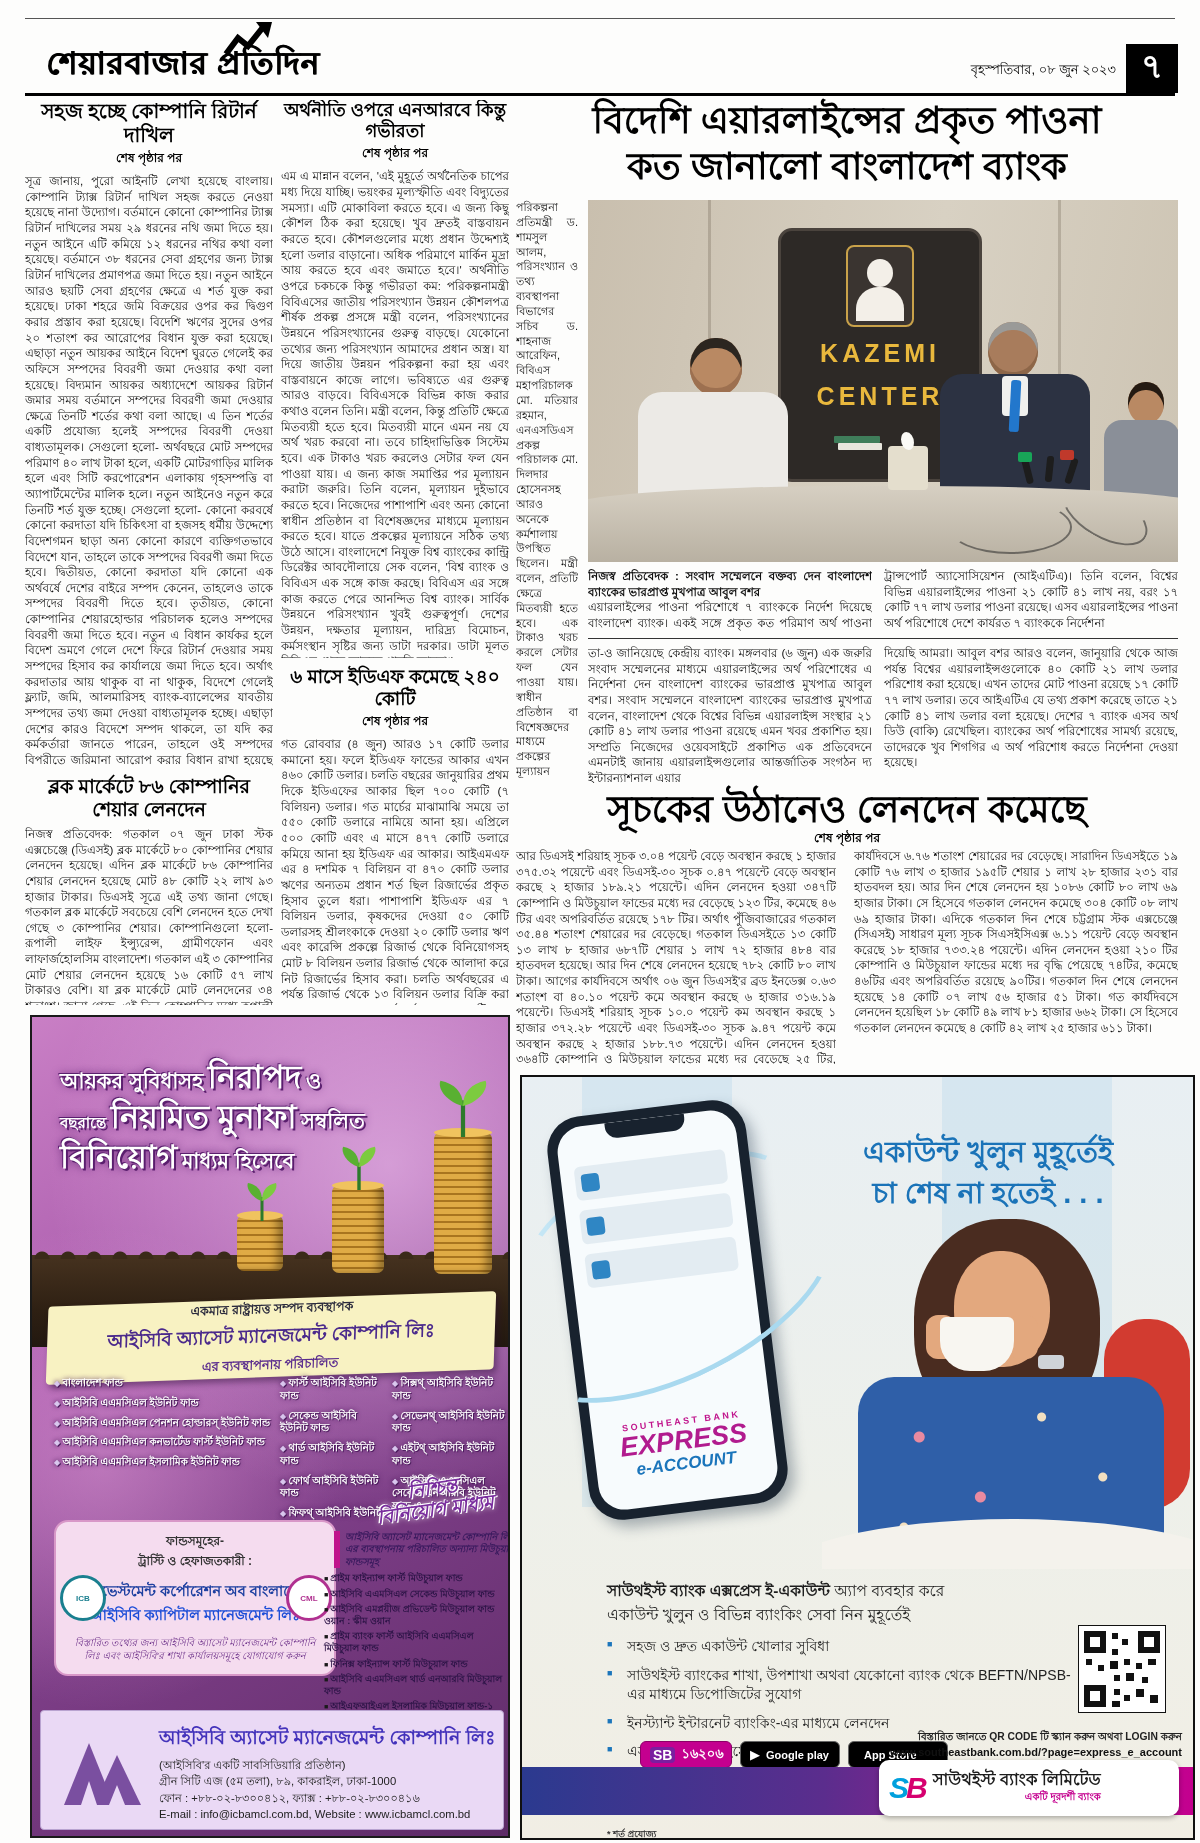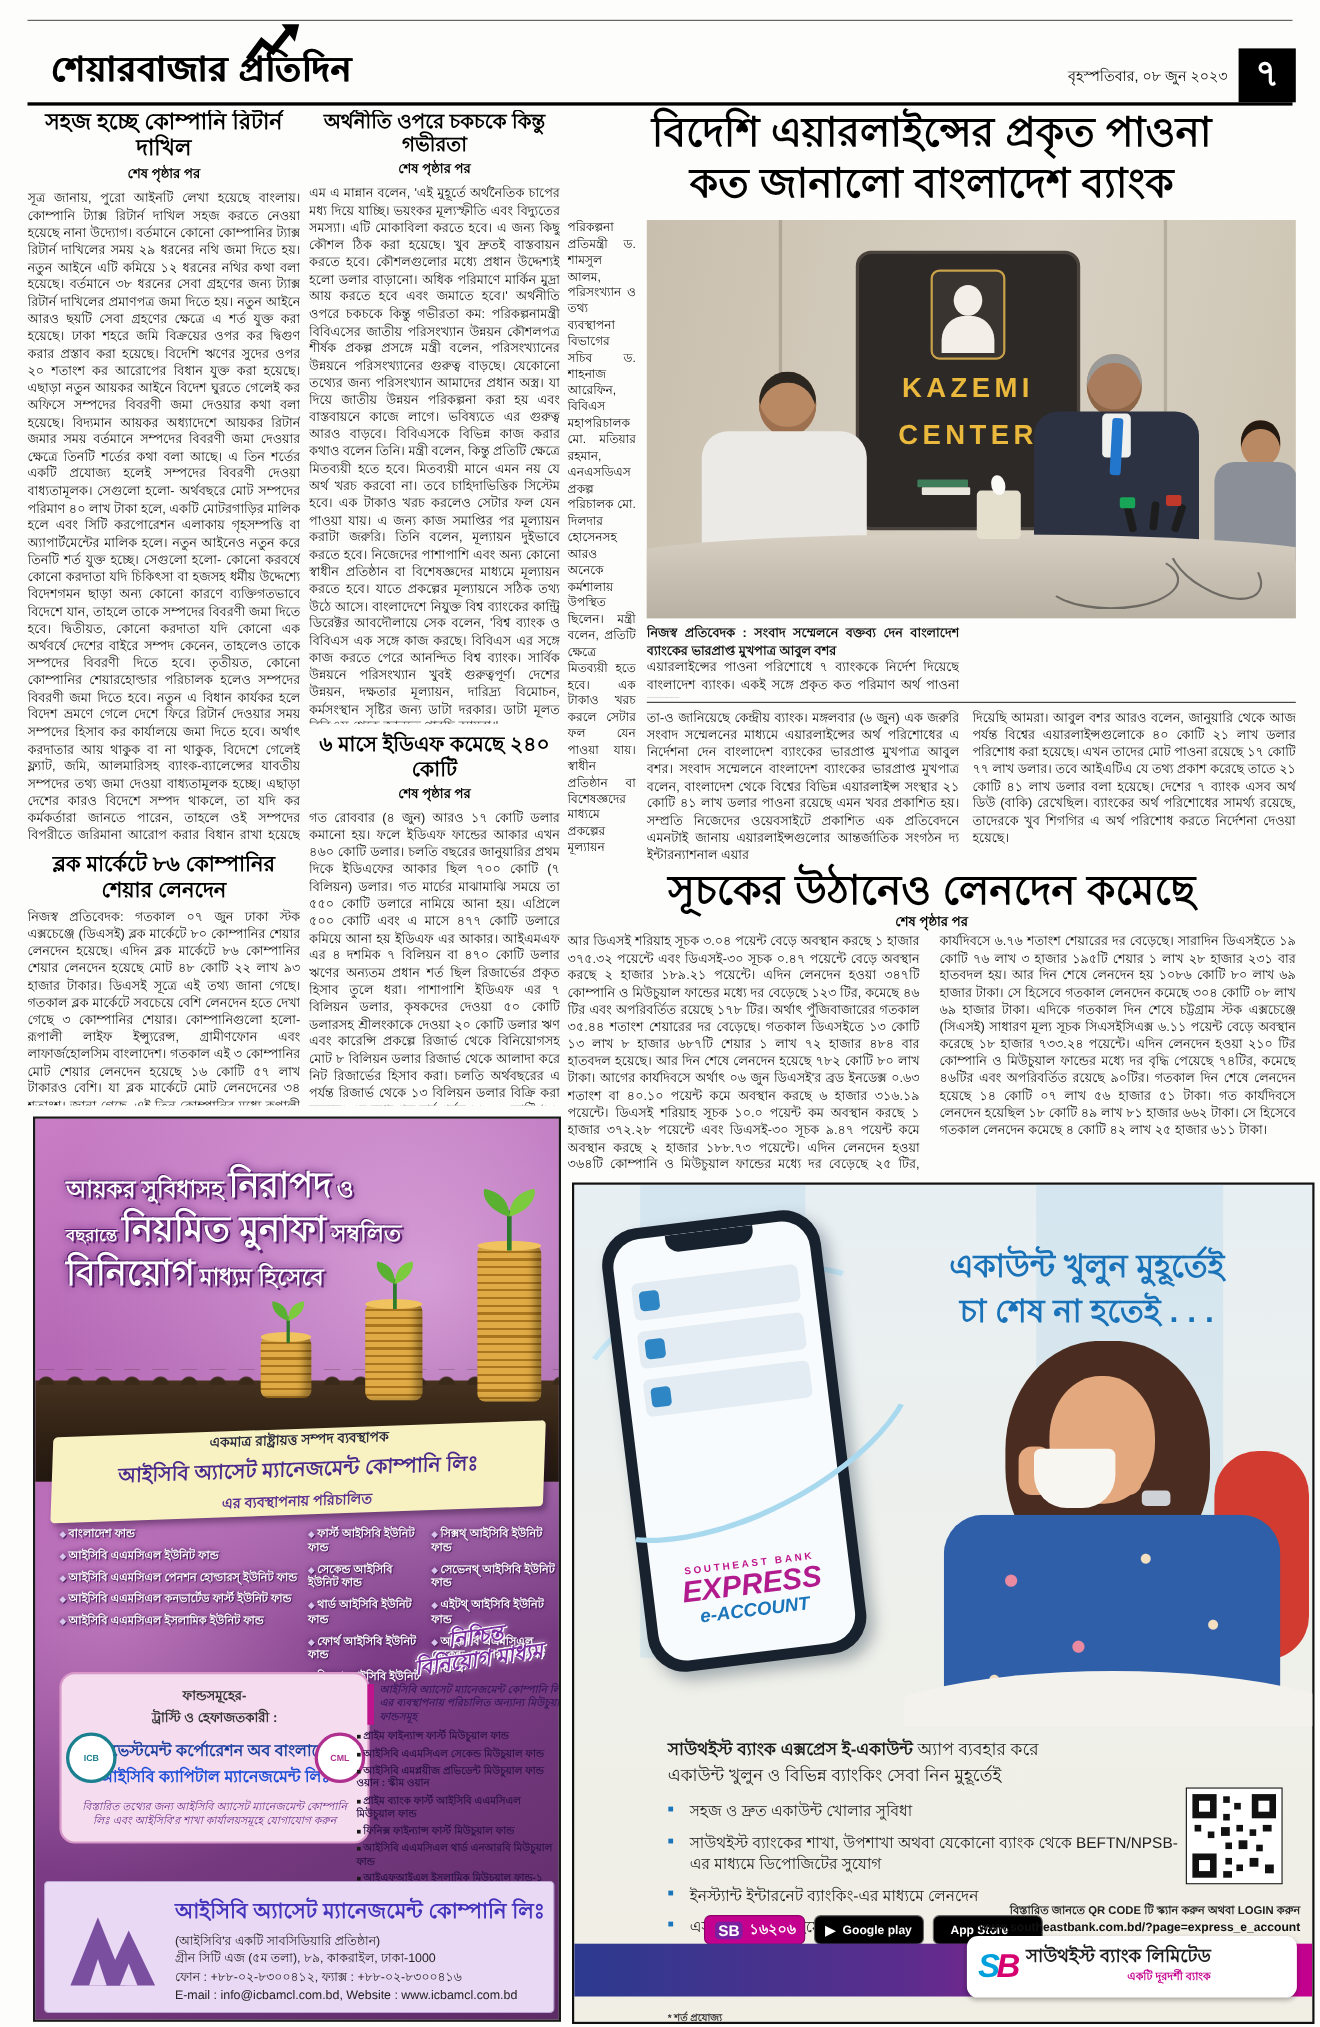--- a/index.html
+++ b/index.html
@@ -88,21 +88,21 @@
       box-shadow:inset -6px 0 8px rgba(0,0,0,.35);}
   .coin-stack:after{content:"";position:absolute;left:0;top:-4px;width:100%;height:9px;border-radius:50%;
       background:#f0c35e;}
   .sprout{position:absolute;}
   #icb-banner{left:15px;top:282px;width:448px;height:78px;background:#f8f2c2;border-radius:4px;
       transform:rotate(-2deg) skewX(-4deg);box-shadow:3px 4px 6px rgba(40,10,50,.45);
       display:flex;flex-direction:column;justify-content:center;text-align:center;}
   #icb-banner .b1{font-size:12.5px;font-weight:700;color:#2b2b3d;}
   #icb-banner .b2{font-size:18.5px;font-weight:800;color:#4b2a8c;margin:2px 0;}
   #icb-banner .b3{font-size:13px;font-weight:700;color:#5b2d8e;}
-  .fund-col{position:absolute;top:372px;}
+  .fund-col{position:absolute;top:360px;}
   .fund-col div{font-size:10.2px;font-weight:700;color:#fff;margin-bottom:7px;line-height:1.25;
       text-shadow:0 0 5px #4b1c5c,1px 1px 0 #4b1c5c;}
   .fund-col div:before{content:"◆ ";font-size:8px;color:#d9c7ee;}
   #fund-col1{left:22px;width:218px;}
   #fund-col2{left:248px;width:104px;}
   #fund-col3{left:360px;width:114px;}
   #icb-script{left:332px;top:462px;width:140px;transform:rotate(-8deg);font-style:italic;
       font-weight:800;font-size:19px;color:#7a2e9e;line-height:1.1;text-align:center;
       text-shadow:1px 1px 0 #fff,-1px -1px 0 #fff,0 0 6px #fff;}
   #other-funds-header{left:302px;top:514px;width:172px;font-size:9.6px;font-style:italic;font-weight:700;
@@ -213,21 +213,21 @@
 
   <div class="abs news-col" id="col1">
     <div class="col-title" style="font-size:20px;">সহজ হচ্ছে কোম্পানি রিটার্ন দাখিল</div>
     <div class="dateline">শেষ পৃষ্ঠার পর</div>
     <div class="body-text" style="height:595px;overflow:hidden;">সূত্র জানায়, পুরো আইনটি লেখা হয়েছে বাংলায়। কোম্পানি ট্যাক্স রিটার্ন দাখিল সহজ করতে নেওয়া হয়েছে নানা উদ্যোগ। বর্তমানে কোনো কোম্পানির ট্যাক্স রিটার্ন দাখিলের সময় ২৯ ধরনের নথি জমা দিতে হয়। নতুন আইনে এটি কমিয়ে ১২ ধরনের নথির কথা বলা হয়েছে। বর্তমানে ৩৮ ধরনের সেবা গ্রহণের জন্য ট্যাক্স রিটার্ন দাখিলের প্রমাণপত্র জমা দিতে হয়। নতুন আইনে আরও ছয়টি সেবা গ্রহণের ক্ষেত্রে এ শর্ত যুক্ত করা হয়েছে। ঢাকা শহরে জমি বিক্রয়ের ওপর কর দ্বিগুণ করার প্রস্তাব করা হয়েছে। বিদেশি ঋণের সুদের ওপর ২০ শতাংশ কর আরোপের বিধান যুক্ত করা হয়েছে। এছাড়া নতুন আয়কর আইনে বিদেশ ঘুরতে গেলেই কর অফিসে সম্পদের বিবরণী জমা দেওয়ার কথা বলা হয়েছে। বিদ্যমান আয়কর অধ্যাদেশে আয়কর রিটার্ন জমার সময় বর্তমানে সম্পদের বিবরণী জমা দেওয়ার ক্ষেত্রে তিনটি শর্তের কথা বলা আছে। এ তিন শর্তের একটি প্রযোজ্য হলেই সম্পদের বিবরণী দেওয়া বাধ্যতামূলক। সেগুলো হলো- অর্থবছরে মোট সম্পদের পরিমাণ ৪০ লাখ টাকা হলে, একটি মোটরগাড়ির মালিক হলে এবং সিটি করপোরেশন এলাকায় গৃহসম্পত্তি বা অ্যাপার্টমেন্টের মালিক হলে। নতুন আইনেও নতুন করে তিনটি শর্ত যুক্ত হচ্ছে। সেগুলো হলো- কোনো করবর্ষে কোনো করদাতা যদি চিকিৎসা বা হজসহ ধর্মীয় উদ্দেশ্যে বিদেশগমন ছাড়া অন্য কোনো কারণে ব্যক্তিগতভাবে বিদেশে যান, তাহলে তাকে সম্পদের বিবরণী জমা দিতে হবে। দ্বিতীয়ত, কোনো করদাতা যদি কোনো এক অর্থবর্ষে দেশের বাইরে সম্পদ কেনেন, তাহলেও তাকে সম্পদের বিবরণী দিতে হবে। তৃতীয়ত, কোনো কোম্পানির শেয়ারহোল্ডার পরিচালক হলেও সম্পদের বিবরণী জমা দিতে হবে। নতুন এ বিধান কার্যকর হলে বিদেশ ভ্রমণে গেলে দেশে ফিরে রিটার্ন দেওয়ার সময় সম্পদের হিসাব কর কার্যালয়ে জমা দিতে হবে। অর্থাৎ করদাতার আয় থাকুক বা না থাকুক, বিদেশে গেলেই ফ্ল্যাট, জমি, আলমারিসহ ব্যাংক-ব্যালেন্সের যাবতীয় সম্পদের তথ্য জমা দেওয়া বাধ্যতামূলক হচ্ছে। এছাড়া দেশের কারও বিদেশে সম্পদ থাকলে, তা যদি কর কর্মকর্তারা জানতে পারেন, তাহলে ওই সম্পদের বিপরীতে জরিমানা আরোপ করার বিধান রাখা হয়েছে নতুন আইনে। নতুন আইনে কর কর্মকর্তাদের কর 'স্বেচ্ছাক্ষমতা'ও কমানো হয়েছে। আগে প্রায় ২০টি ক্ষেত্রে কর্মকর্তারা স্বেচ্ছায় সিদ্ধান্ত নিতে পারতেন, সেগুলো আয়কর নির্ধারণ করতে পারবেন না। নতুন আইনে আয়কর নির্ধারণে গাণিতিক পদ্ধতি (ফর্মুলা) দেওয়া হয়েছে। এ পদ্ধতি অনুযায়ী নির্ধারণ করতে হবে। কর্মকর্তারা ইচ্ছামতো আয়কর বাড়াতে বা কমাতে পারবেন না। নাম প্রকাশ না করার শর্তে এনবিআরের একজন কর্মকর্তা জানান, কর-জিডিপির অনুপাত বাড়াতে ও আইএমএফের শর্ত পূরণে এসব পরিবর্তন আনা হয়েছে। নতুন আইনের খসড়া প্রণয়নের পর সরকারি-বেসরকারি খাতের সমন্বয়ে একটি মূল্যায়ন কমিটি করা হয়। দীর্ঘ পর্যালোচনার পর ১০৮ সুপারিশ করে কমিটি। এসব সুপারিশ আমলে নিয়ে আইনটিতে প্রয়োজনীয় সংশোধন আনা হয়েছে।</div>
     <div class="col-title" style="font-size:19px;margin-top:8px;">ব্লক মার্কেটে ৮৬ কোম্পানির শেয়ার লেনদেন</div>
     <div class="body-text" style="margin-top:5px;height:215px;overflow:hidden;">নিজস্ব প্রতিবেদক: গতকাল ০৭ জুন ঢাকা স্টক এক্সচেঞ্জে (ডিএসই) ব্লক মার্কেটে ৮০ কোম্পানির শেয়ার লেনদেন হয়েছে। এদিন ব্লক মার্কেটে ৮৬ কোম্পানির শেয়ার লেনদেন হয়েছে মোট ৪৮ কোটি ২২ লাখ ৯৩ হাজার টাকার। ডিএসই সূত্রে এই তথ্য জানা গেছে। গতকাল ব্লক মার্কেটে সবচেয়ে বেশি লেনদেন হতে দেখা গেছে ৩ কোম্পানির শেয়ার। কোম্পানিগুলো হলো- রূপালী লাইফ ইন্স্যুরেন্স, গ্রামীণফোন এবং লাফার্জহোলসিম বাংলাদেশ। গতকাল এই ৩ কোম্পানির মোট শেয়ার লেনদেন হয়েছে ১৬ কোটি ৫৭ লাখ টাকারও বেশি। যা ব্লক মার্কেটে মোট লেনদেনের ৩৪ শতাংশ। জানা গেছে, এই তিন কোম্পানির মধ্যে রূপালী লাইফ ইন্স্যুরেন্সের ৬ কোটি ৮৪ লাখ ২০ হাজার, গ্রামীণফোনের ৫ কোটি ৬৫ লাখ হাজার এবং লাফার্জহোলসিম বাংলাদেশের ৪ কোটি ৭ লাখ হাজার টাকার শেয়ার লেনদেন হয়েছে। এছাড়া, ব্লক মার্কেটের গুরুত্বপূর্ণ লেনদেনে অংশ নেওয়া অন্যান্য কোম্পানিগুলোর মধ্যে তাকাফুল ইসলামী ইন্স্যুরেন্সের ৩ কোটি ৭৬ লাখ ৫৮ লাখ, এ্যাসোসিয়েটেড অক্সিজেনের ২ কোটি ৭১ লাখ ৭১ হাজার, প্রগতি লাইফ ইন্স্যুরেন্সের ২ কোটি ২৮ লাখ ৭০ হাজার, লুব-রেফ বাংলাদেশের ১ কোটি ৯৪ লাখ ৩৩ হাজার, অলিম্পিক ইন্ডাস্ট্রিজের ১ কোটি ৫০ লাখ, আলিফ ইন্ডাস্ট্রিজের ১ কোটি ২২ লাখ ৮০ হাজার এবং আরডি ফুডের ১ কোটি ২০ লাখ ৪৩ হাজার টাকার শেয়ার লেনদেন হয়েছে।</div>
   </div>
 
   <div class="abs news-col" id="col2">
-    <div class="col-title" style="font-size:18px;">অর্থনীতি ওপরে চকচকে কিন্তু গভীরতা</div>
+    <div class="col-title" style="font-size:18px;">অর্থনীতি ওপরে এনআরবে কিন্তু গভীরতা</div>
     <div class="dateline">শেষ পৃষ্ঠার পর</div>
     <div class="body-text" style="height:490px;overflow:hidden;">এম এ মান্নান বলেন, 'এই মুহূর্তে অর্থনৈতিক চাপের মধ্য দিয়ে যাচ্ছি। ভয়ংকর মূল্যস্ফীতি এবং বিদ্যুতের সমস্যা। এটি মোকাবিলা করতে হবে। এ জন্য কিছু কৌশল ঠিক করা হয়েছে। খুব দ্রুতই বাস্তবায়ন করতে হবে। কৌশলগুলোর মধ্যে প্রধান উদ্দেশ্যই হলো ডলার বাড়ানো। অধিক পরিমাণে মার্কিন মুদ্রা আয় করতে হবে এবং জমাতে হবে।' অর্থনীতি ওপরে চকচকে কিন্তু গভীরতা কম: পরিকল্পনামন্ত্রী বিবিএসের জাতীয় পরিসংখ্যান উন্নয়ন কৌশলপত্র শীর্ষক প্রকল্প প্রসঙ্গে মন্ত্রী বলেন, পরিসংখ্যানের উন্নয়নে পরিসংখ্যানের গুরুত্ব বাড়ছে। যেকোনো তথ্যের জন্য পরিসংখ্যান আমাদের প্রধান অস্ত্র। যা দিয়ে জাতীয় উন্নয়ন পরিকল্পনা করা হয় এবং বাস্তবায়নে কাজে লাগে। ভবিষ্যতে এর গুরুত্ব আরও বাড়বে। বিবিএসকে বিভিন্ন কাজ করার কথাও বলেন তিনি। মন্ত্রী বলেন, কিন্তু প্রতিটি ক্ষেত্রে মিতব্যয়ী হতে হবে। মিতব্যয়ী মানে এমন নয় যে অর্থ খরচ করবো না। তবে চাহিদাভিত্তিক সিস্টেম হবে। এক টাকাও খরচ করলেও সেটার ফল যেন পাওয়া যায়। এ জন্য কাজ সমাপ্তির পর মূল্যায়ন করাটা জরুরি। তিনি বলেন, মূল্যায়ন দুইভাবে করতে হবে। নিজেদের পাশাপাশি এবং অন্য কোনো স্বাধীন প্রতিষ্ঠান বা বিশেষজ্ঞদের মাধ্যমে মূল্যায়ন করতে হবে। যাতে প্রকল্পের মূল্যায়নে সঠিক তথ্য উঠে আসে। বাংলাদেশে নিযুক্ত বিশ্ব ব্যাংকের কান্ট্রি ডিরেক্টর আবদৌলায়ে সেক বলেন, 'বিশ্ব ব্যাংক ও বিবিএস এক সঙ্গে কাজ করছে। বিবিএস এর সঙ্গে কাজ করতে পেরে আনন্দিত বিশ্ব ব্যাংক। সার্বিক উন্নয়নে পরিসংখ্যান খুবই গুরুত্বপূর্ণ। দেশের উন্নয়ন, দক্ষতার মূল্যায়ন, দারিদ্র্য বিমোচন, কর্মসংস্থান সৃষ্টির জন্য ডাটা দরকার। ডাটা মূলত বিবিএস থেকে জানতে পারছি আমরা।'</div>
     <div class="col-title" style="font-size:18.5px;margin-top:8px;">৬ মাসে ইডিএফ কমেছে ২৪০ কোটি</div>
     <div class="dateline">শেষ পৃষ্ঠার পর</div>
     <div class="body-text" style="height:300px;overflow:hidden;">গত রোববার (৪ জুন) আরও ১৭ কোটি ডলার কমানো হয়। ফলে ইডিএফ ফান্ডের আকার এখন ৪৬০ কোটি ডলার। চলতি বছরের জানুয়ারির প্রথম দিকে ইডিএফের আকার ছিল ৭০০ কোটি (৭ বিলিয়ন) ডলার। গত মার্চের মাঝামাঝি সময়ে তা ৫৫০ কোটি ডলারে নামিয়ে আনা হয়। এপ্রিলে ৫০০ কোটি এবং এ মাসে ৪৭৭ কোটি ডলারে কমিয়ে আনা হয় ইডিএফ এর আকার। আইএমএফ এর ৪ দশমিক ৭ বিলিয়ন বা ৪৭০ কোটি ডলার ঋণের অন্যতম প্রধান শর্ত ছিল রিজার্ভের প্রকৃত হিসাব তুলে ধরা। পাশাপাশি ইডিএফ এর ৭ বিলিয়ন ডলার, কৃষকদের দেওয়া ৫০ কোটি ডলারসহ শ্রীলংকাকে দেওয়া ২০ কোটি ডলার ঋণ এবং কারেন্সি প্রকল্পে রিজার্ভ থেকে বিনিয়োগসহ মোট ৮ বিলিয়ন ডলার রিজার্ভ থেকে আলাদা করে নিট রিজার্ভের হিসাব করা। চলতি অর্থবছরের এ পর্যন্ত রিজার্ভ থেকে ১৩ বিলিয়ন ডলার বিক্রি করা হয়েছে। এর মধ্যে গত মার্চ পর্যন্ত ১১০০ কোটি (১১ বিলিয়ন) ডলার বিক্রি হয়েছে। আর এপ্রিল থেকে ৫ জুন পর্যন্ত সময়ে বিক্রি করা হয়েছে আরও দুই বিলিয়ন ডলার। সোমবার দেশের বৈদেশিক মুদ্রার রিজার্ভ কমে ২৯ দশমিক ৮৮ বিলিয়ন ডলারে দাঁড়িয়েছে। শিগগির আইএমএফের বিপিএম-৬ ম্যানুয়াল অনুযায়ী, রিজার্ভের হিসাব করতে হবে বাংলাদেশ ব্যাংককে। এক্ষেত্রে ইডিএফসহ বিভিন্ন তহবিল ও প্রকল্পে দেওয়া ঋণ রিজার্ভে দেখানো যাবে না।</div>
   </div>
 
   <div class="abs" id="right-region">
     <div class="abs" id="airlines-headline">
       <div>বিদেশি এয়ারলাইন্সের প্রকৃত পাওনা</div>
@@ -273,20 +273,21 @@
       <div class="mic-flag" style="left:430px;top:252px;background:#18a558;"></div>
       <div class="mic-flag" style="left:472px;top:250px;background:#c0392b;"></div>
       <div class="wire" style="left:360px;top:300px;width:120px;height:50px;"></div>
       <div class="wire" style="left:470px;top:290px;width:90px;height:44px;transform:rotate(30deg);"></div>
     </div>
 
     <div class="abs" id="photo-caption-col">
       <div id="caption-text">নিজস্ব প্রতিবেদক : সংবাদ সম্মেলনে বক্তব্য দেন বাংলাদেশ ব্যাংকের ভারপ্রাপ্ত মুখপাত্র আবুল বশর</div>
       <div class="body-text">এয়ারলাইন্সের পাওনা পরিশোধে ৭ ব্যাংককে নির্দেশ দিয়েছে বাংলাদেশ ব্যাংক। একই সঙ্গে প্রকৃত কত পরিমাণ অর্থ পাওনা রয়েছে</div>
     </div>
+    <div class="abs body-text" id="air-col2-top">ট্রান্সপোর্ট অ্যাসোসিয়েশন (আইএটিএ)। তিনি বলেন, বিশ্বের বিভিন্ন এয়ারলাইন্সের পাওনা ২১ কোটি ৪১ লাখ নয়, বরং ১৭ কোটি ৭৭ লাখ ডলার পাওনা রয়েছে। এসব এয়ারলাইন্সের পাওনা অর্থ পরিশোধে দেশে কার্যরত ৭ ব্যাংককে নির্দেশনা</div>
     <div class="abs" id="mid-rule"></div>
     <div class="abs body-text" id="air-col1-bottom">তা-ও জানিয়েছে কেন্দ্রীয় ব্যাংক। মঙ্গলবার (৬ জুন) এক জরুরি সংবাদ সম্মেলনের মাধ্যমে এয়ারলাইন্সের অর্থ পরিশোধের এ নির্দেশনা দেন বাংলাদেশ ব্যাংকের ভারপ্রাপ্ত মুখপাত্র আবুল বশর। সংবাদ সম্মেলনে বাংলাদেশ ব্যাংকের ভারপ্রাপ্ত মুখপাত্র বলেন, বাংলাদেশ থেকে বিশ্বের বিভিন্ন এয়ারলাইন্স সংস্থার ২১ কোটি ৪১ লাখ ডলার পাওনা রয়েছে এমন খবর প্রকাশিত হয়। সম্প্রতি নিজেদের ওয়েবসাইটে প্রকাশিত এক প্রতিবেদনে এমনটাই জানায় এয়ারলাইন্সগুলোর আন্তর্জাতিক সংগঠন দ্য ইন্টারন্যাশনাল এয়ার</div>
     <div class="abs body-text" id="air-col2-bottom">দিয়েছি আমরা। আবুল বশর আরও বলেন, জানুয়ারি থেকে আজ পর্যন্ত বিশ্বের এয়ারলাইন্সগুলোকে ৪০ কোটি ২১ লাখ ডলার পরিশোধ করা হয়েছে। এখন তাদের মোট পাওনা রয়েছে ১৭ কোটি ৭৭ লাখ ডলার। তবে আইএটিএ যে তথ্য প্রকাশ করেছে তাতে ২১ কোটি ৪১ লাখ ডলার বলা হয়েছে। দেশের ৭ ব্যাংক এসব অর্থ ডিউ (বাকি) রেখেছিল। ব্যাংকের অর্থ পরিশোধের সামর্থ্য রয়েছে, তাদেরকে খুব শিগগির এ অর্থ পরিশোধ করতে নির্দেশনা দেওয়া হয়েছে।</div>
 
     <div class="abs col-title" id="index-headline">সূচকের উঠানেও লেনদেন কমেছে</div>
     <div class="abs dateline" id="index-dateline">শেষ পৃষ্ঠার পর</div>
     <div class="abs body-text" id="index-col1">আর ডিএসই শরিয়াহ সূচক ৩.০৪ পয়েন্ট বেড়ে অবস্থান করছে ১ হাজার ৩৭৫.৩২ পয়েন্টে এবং ডিএসই-৩০ সূচক ০.৪৭ পয়েন্টে বেড়ে অবস্থান করছে ২ হাজার ১৮৯.২১ পয়েন্টে। এদিন লেনদেন হওয়া ৩৪৭টি কোম্পানি ও মিউচুয়াল ফান্ডের মধ্যে দর বেড়েছে ১২৩ টির, কমেছে ৪৬ টির এবং অপরিবর্তিত রয়েছে ১৭৮ টির। অর্থাৎ পুঁজিবাজারের গতকাল ৩৫.৪৪ শতাংশ শেয়ারের দর বেড়েছে। গতকাল ডিএসইতে ১৩ কোটি ১৩ লাখ ৮ হাজার ৬৮৭টি শেয়ার ১ লাখ ৭২ হাজার ৪৮৪ বার হাতবদল হয়েছে। আর দিন শেষে লেনদেন হয়েছে ৭৮২ কোটি ৮০ লাখ টাকা। আগের কার্যদিবসে অর্থাৎ ০৬ জুন ডিএসই'র ব্রড ইনডেক্স ০.৬৩ শতাংশ বা ৪০.১০ পয়েন্ট কমে অবস্থান করছে ৬ হাজার ৩১৬.১৯ পয়েন্টে। ডিএসই শরিয়াহ সূচক ১০.০ পয়েন্ট কম অবস্থান করছে ১ হাজার ৩৭২.২৮ পয়েন্টে এবং ডিএসই-৩০ সূচক ৯.৪৭ পয়েন্ট কমে অবস্থান করছে ২ হাজার ১৮৮.৭৩ পয়েন্টে। এদিন লেনদেন হওয়া ৩৬৪টি কোম্পানি ও মিউচুয়াল ফান্ডের মধ্যে দর বেড়েছে ২৫ টির, কমেছে ১৫৭ টির এবং অপরিবর্তিত রয়েছে ১৮২ টি। অর্থাৎ আগের</div>
     <div class="abs body-text" id="index-col2">কার্যদিবসে ৬.৭৬ শতাংশ শেয়ারের দর বেড়েছে। সারাদিন ডিএসইতে ১৯ কোটি ৭৬ লাখ ৩ হাজার ১৯৫টি শেয়ার ১ লাখ ২৮ হাজার ২৩১ বার হাতবদল হয়। আর দিন শেষে লেনদেন হয় ১০৮৬ কোটি ৮০ লাখ ৬৯ হাজার টাকা। সে হিসেবে গতকাল লেনদেন কমেছে ৩০৪ কোটি ০৮ লাখ ৬৯ হাজার টাকা। এদিকে গতকাল দিন শেষে চট্টগ্রাম স্টক এক্সচেঞ্জে (সিএসই) সাধারণ মূল্য সূচক সিএসইসিএক্স ৬.১১ পয়েন্ট বেড়ে অবস্থান করেছে ১৮ হাজার ৭৩৩.২৪ পয়েন্টে। এদিন লেনদেন হওয়া ২১০ টির কোম্পানি ও মিউচুয়াল ফান্ডের মধ্যে দর বৃদ্ধি পেয়েছে ৭৪টির, কমেছে ৪৬টির এবং অপরিবর্তিত রয়েছে ৯০টির। গতকাল দিন শেষে লেনদেন হয়েছে ১৪ কোটি ০৭ লাখ ৫৬ হাজার ৫১ টাকা। গত কার্যদিবসে লেনদেন হয়েছিল ১৮ কোটি ৪৯ লাখ ৮১ হাজার ৬৬২ টাকা। সে হিসেবে গতকাল লেনদেন কমেছে ৪ কোটি ৪২ লাখ ২৫ হাজার ৬১১ টাকা।</div>
   </div>
 

